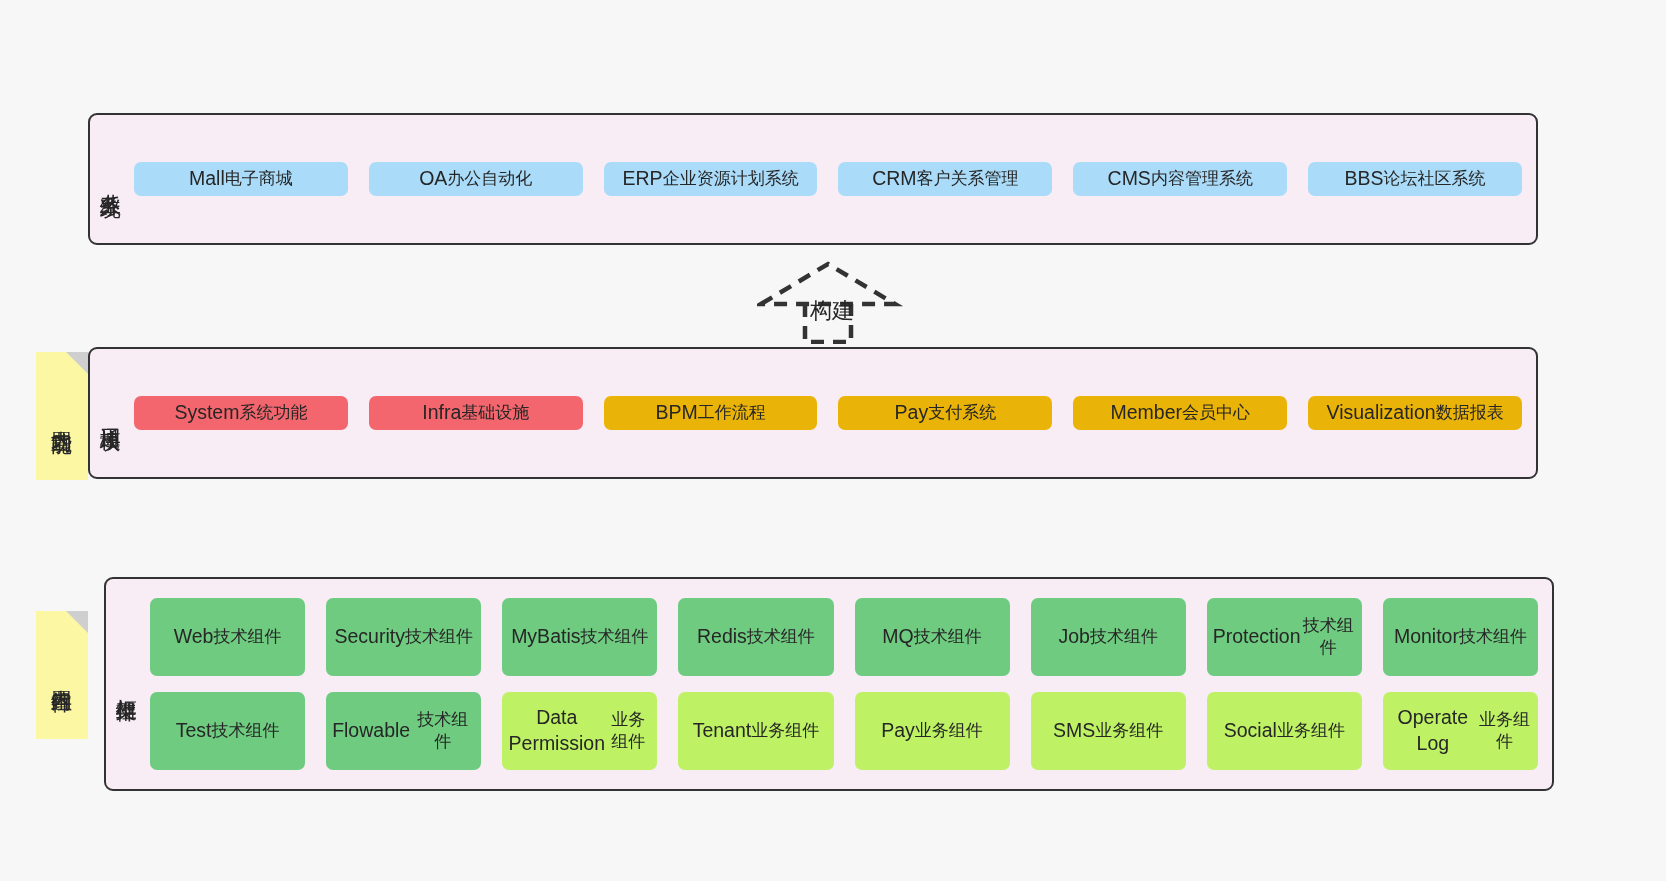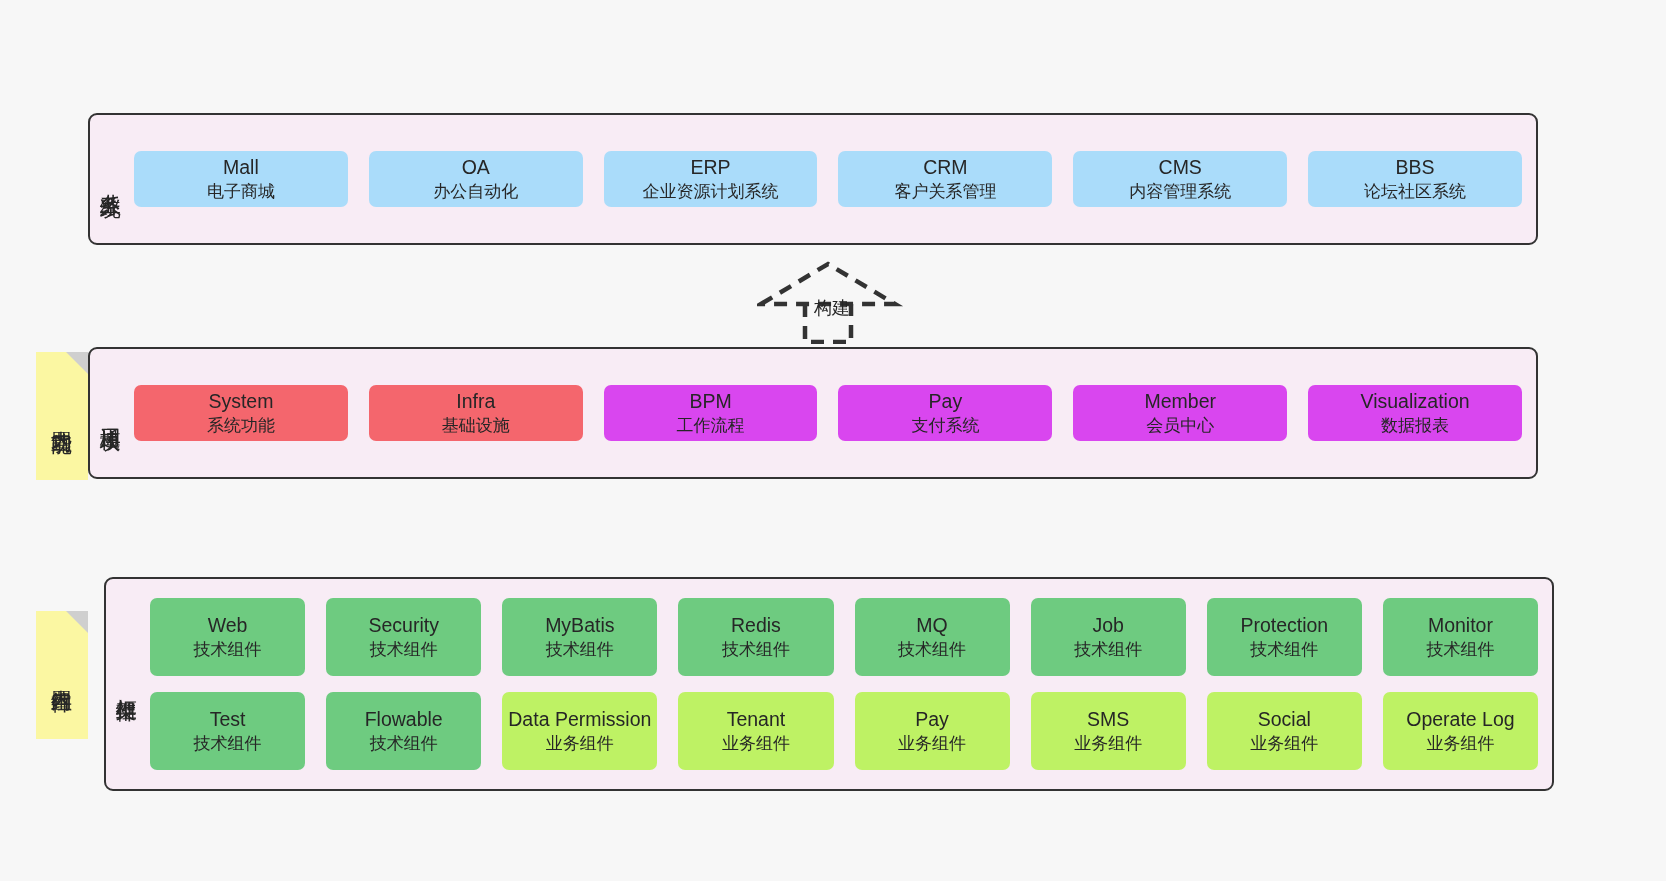--- a/index.html
+++ b/index.html
@@ -47,34 +47,34 @@
   }
   .row{
     display:flex;
     gap:21px;
     justify-content:space-between;
   }
   .cell{
     flex:1 1 0;
     border-radius:7px;
     display:flex;
-    flex-direction:column;
+    flex-direction:row;
     align-items:center;
     justify-content:center;
     text-align:center;
     box-sizing:border-box;
     padding:4px 6px;
   }
   .cell .t-en{font-size:19.5px;line-height:1.32;}
   .cell .t-cn{font-size:17px;line-height:1.32;}
 
   
   .c-blue       {background:#aadcfa;}
   .c-red        {background:#f4666d;}
-  .c-pinklight  {background:#d946ef;}
+  .c-pinklight  {background:#eab308;}
   .c-green      {background:#6ecb80;}
   .c-greenlight {background:#bef264;justify-content:center;}
 
   
   .note{
     position:absolute;
     background:#fbf7a2;
     font-size:21px;
     line-height:1.1;
     letter-spacing:1px;
@@ -95,21 +95,21 @@
     border-left:22px solid transparent;
   }
 
   
   .conn{position:absolute;}
   .conn .conn-label{
     position:absolute;
     left:50%;
     transform:translateX(-50%);
     top:38px;
-    font-size:18px;
+    font-size:22px;
     color:#262626;
     background:transparent;
     white-space:nowrap;
     padding:0 2px;
   }
 </style>
 </head>
 <body>
 
 <div id="stage">

